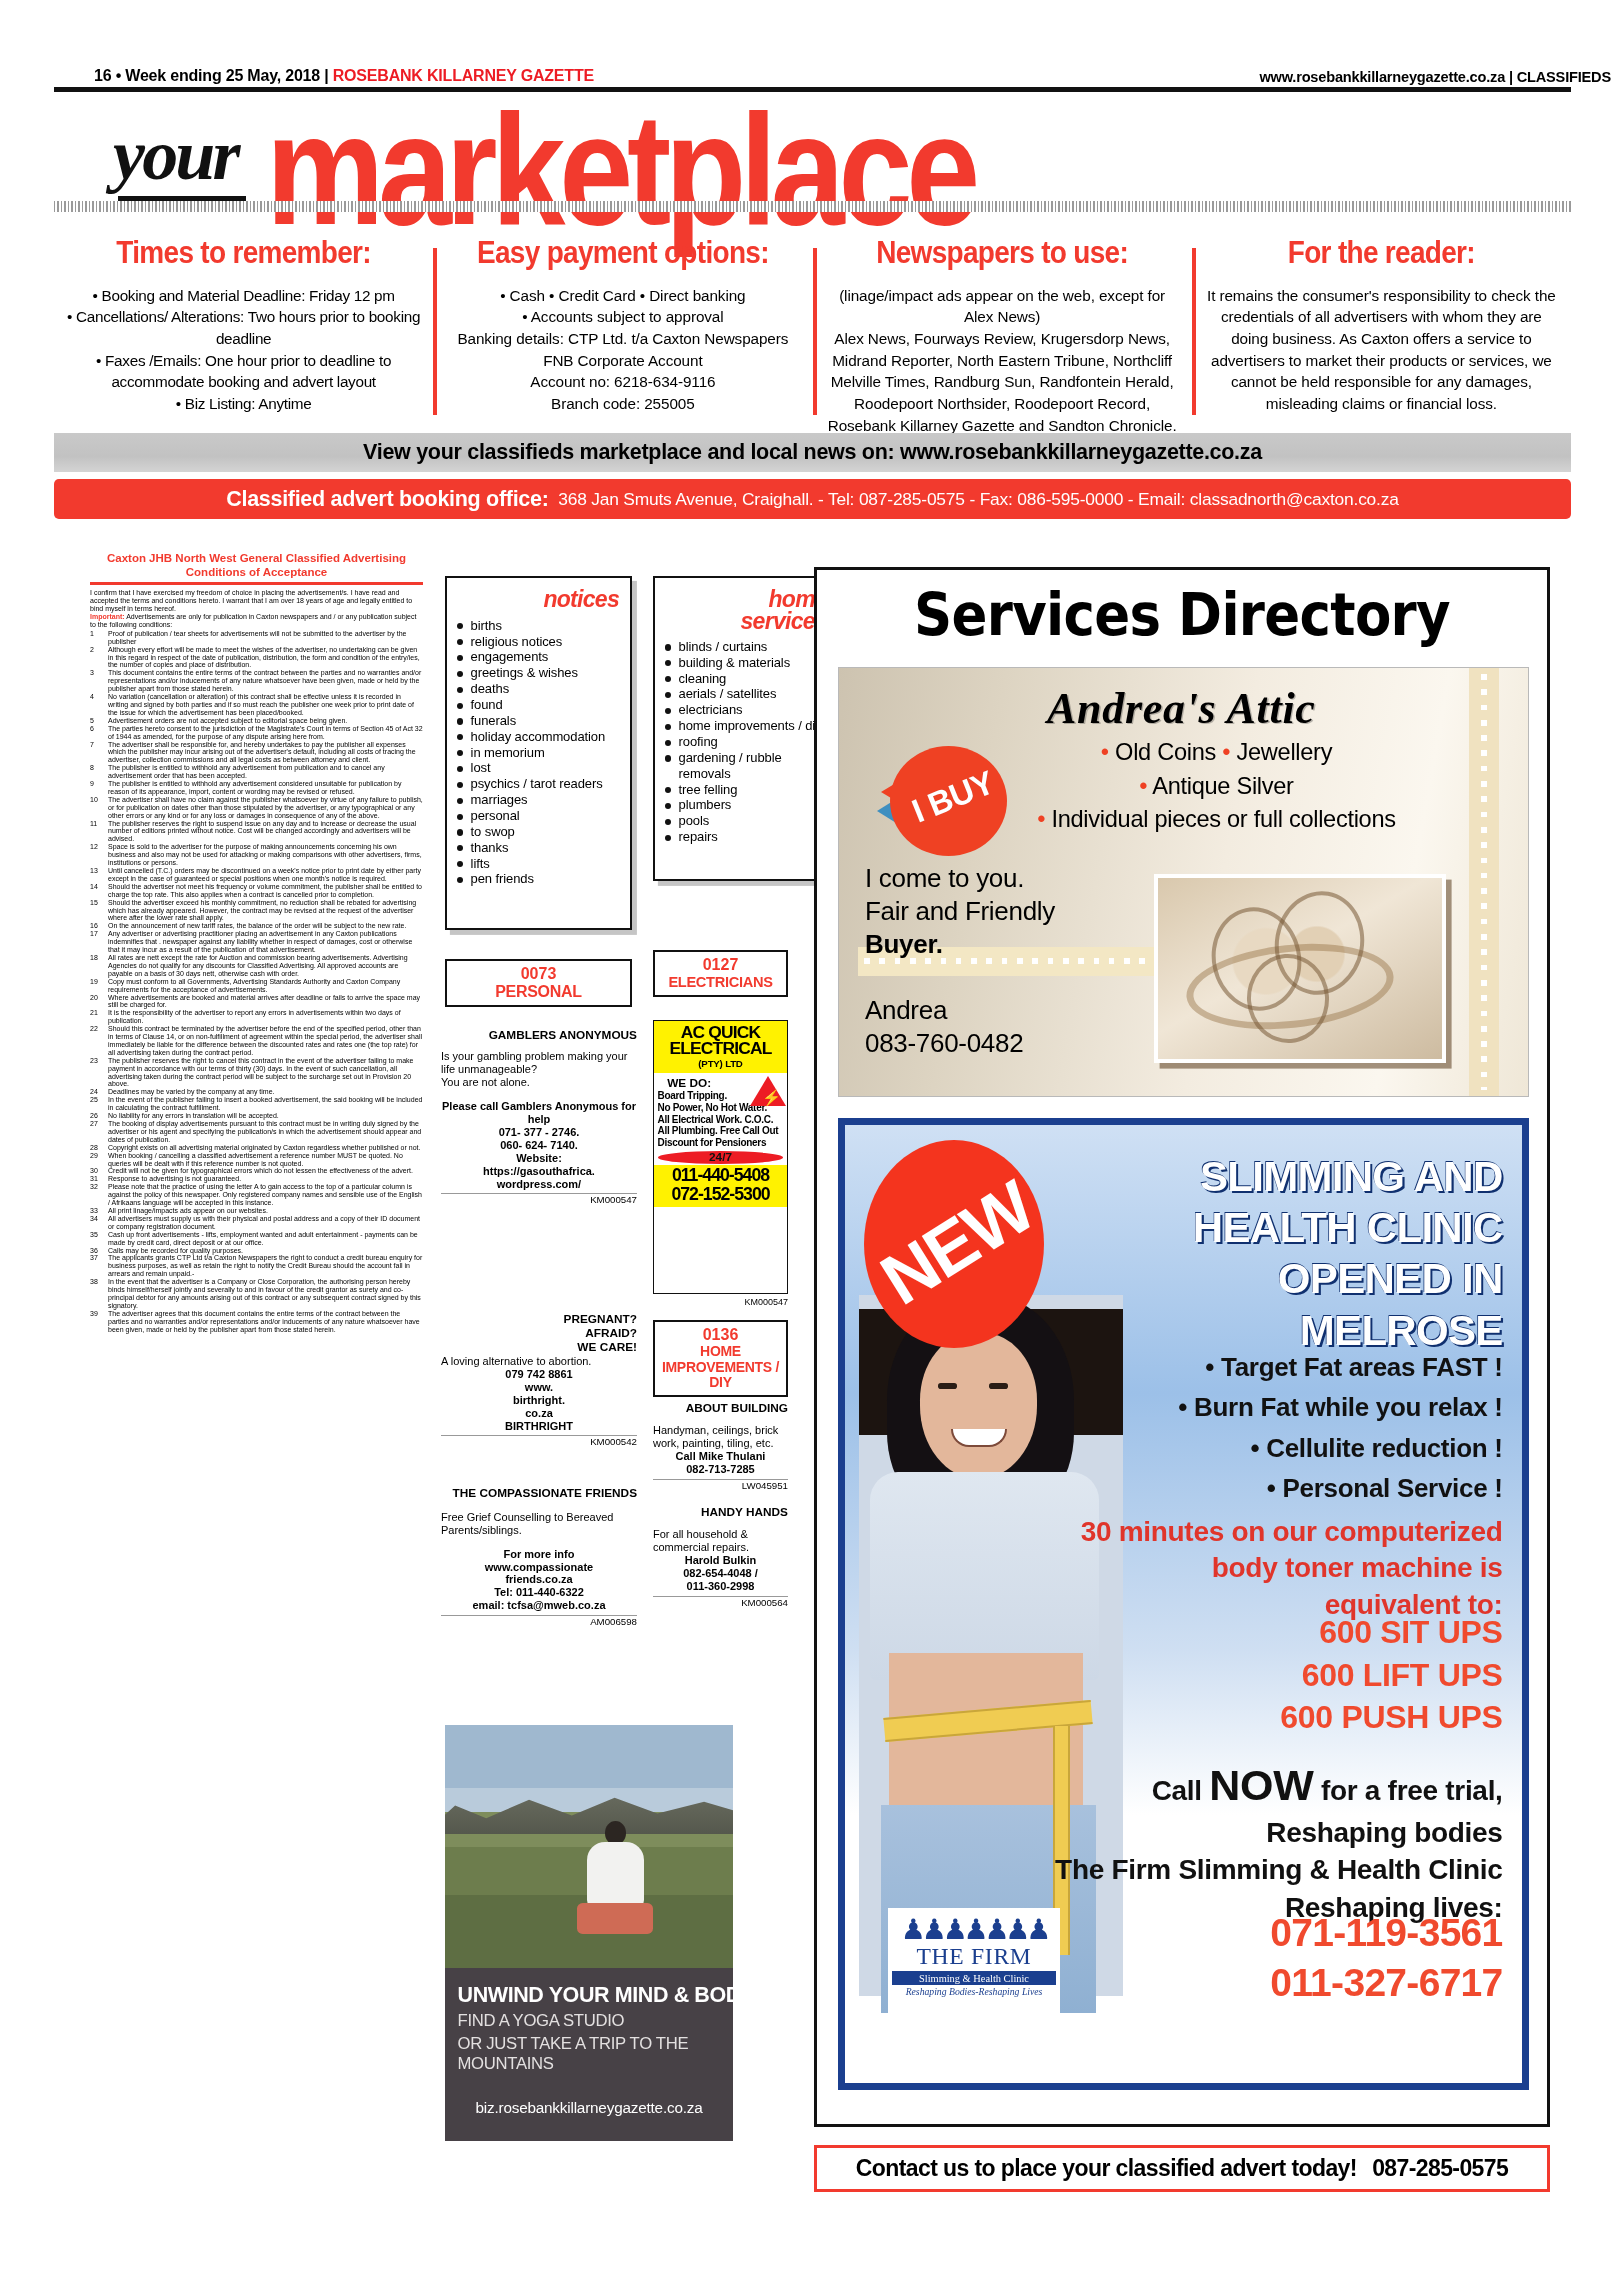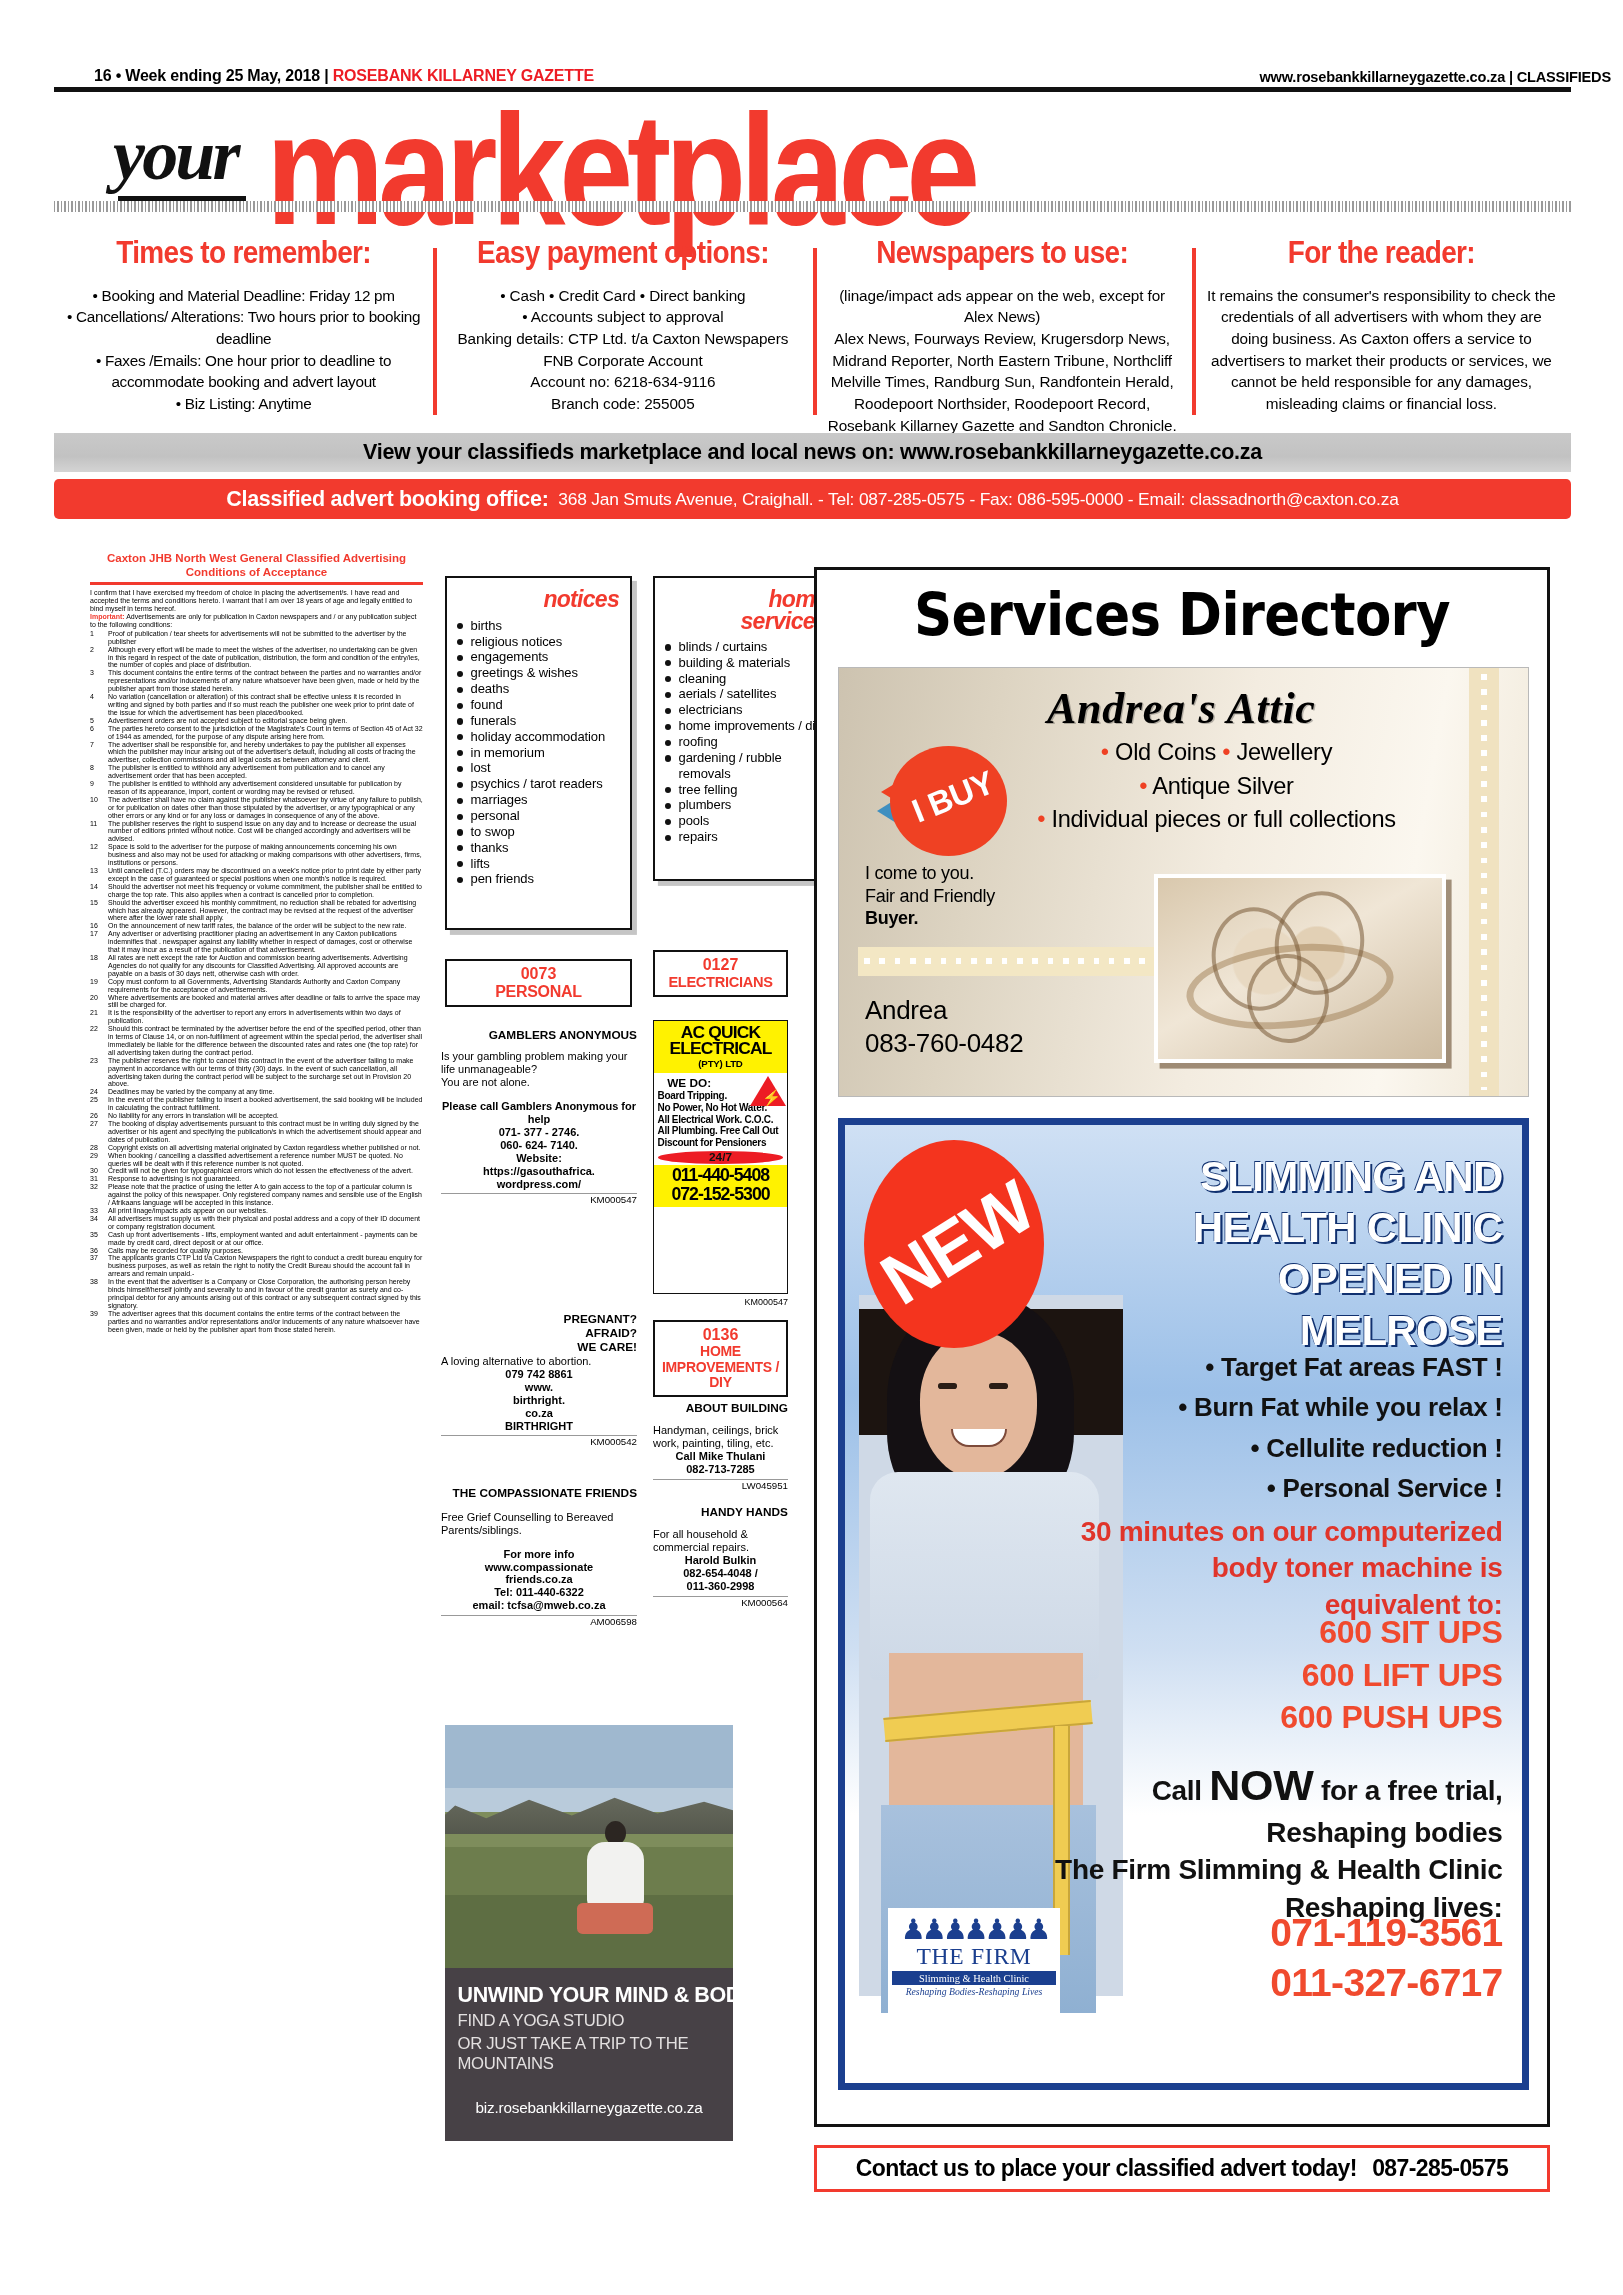--- a/index.html
+++ b/index.html
@@ -208,21 +208,21 @@
     border-top:21px solid transparent; border-bottom:21px solid transparent; border-right:35px solid #EF4123; }
   .ibuy-txt {
     position:absolute; left:9.7px; top:32px; width:132px; text-align:center;
     color:#fff; font-size:33px; font-weight:bold; letter-spacing:-0.7px;
     transform: rotate(-22deg); text-shadow:0 0 0.7px rgba(0,0,0,.2);
   }
   .attic-bullets { position:absolute; left:176px; top:68px; width:403px; text-align:center; }
   .attic-bullets div { font-size:23.6px; line-height:1.42; letter-spacing:-0.3px; }
   .attic-bullets .dot { color:#EF4123; }
   .attic-come {
-    position:absolute; left:26px; top:194px; font-size:18px; line-height:1.26; letter-spacing:-0.3px;
+    position:absolute; left:26px; top:194px; font-size:26px; line-height:1.26; letter-spacing:-0.3px;
   }
   .attic-andrea {
     position:absolute; left:26px; top:326px; font-size:26px; line-height:1.25; letter-spacing:-0.3px;
   }
   .attic-photo {
     position:absolute; right:82px; bottom:33px; width:292px; height:189px;
     border:4.9px solid #fff; box-shadow:5.6px 5.6px 0 rgba(90,60,30,.55);
     background:
       radial-gradient(circle at 38% 46%, #e8d9c2 0 16%, transparent 17%),
       radial-gradient(circle at 56% 42%, #e2d0b5 0 14%, transparent 15%),

